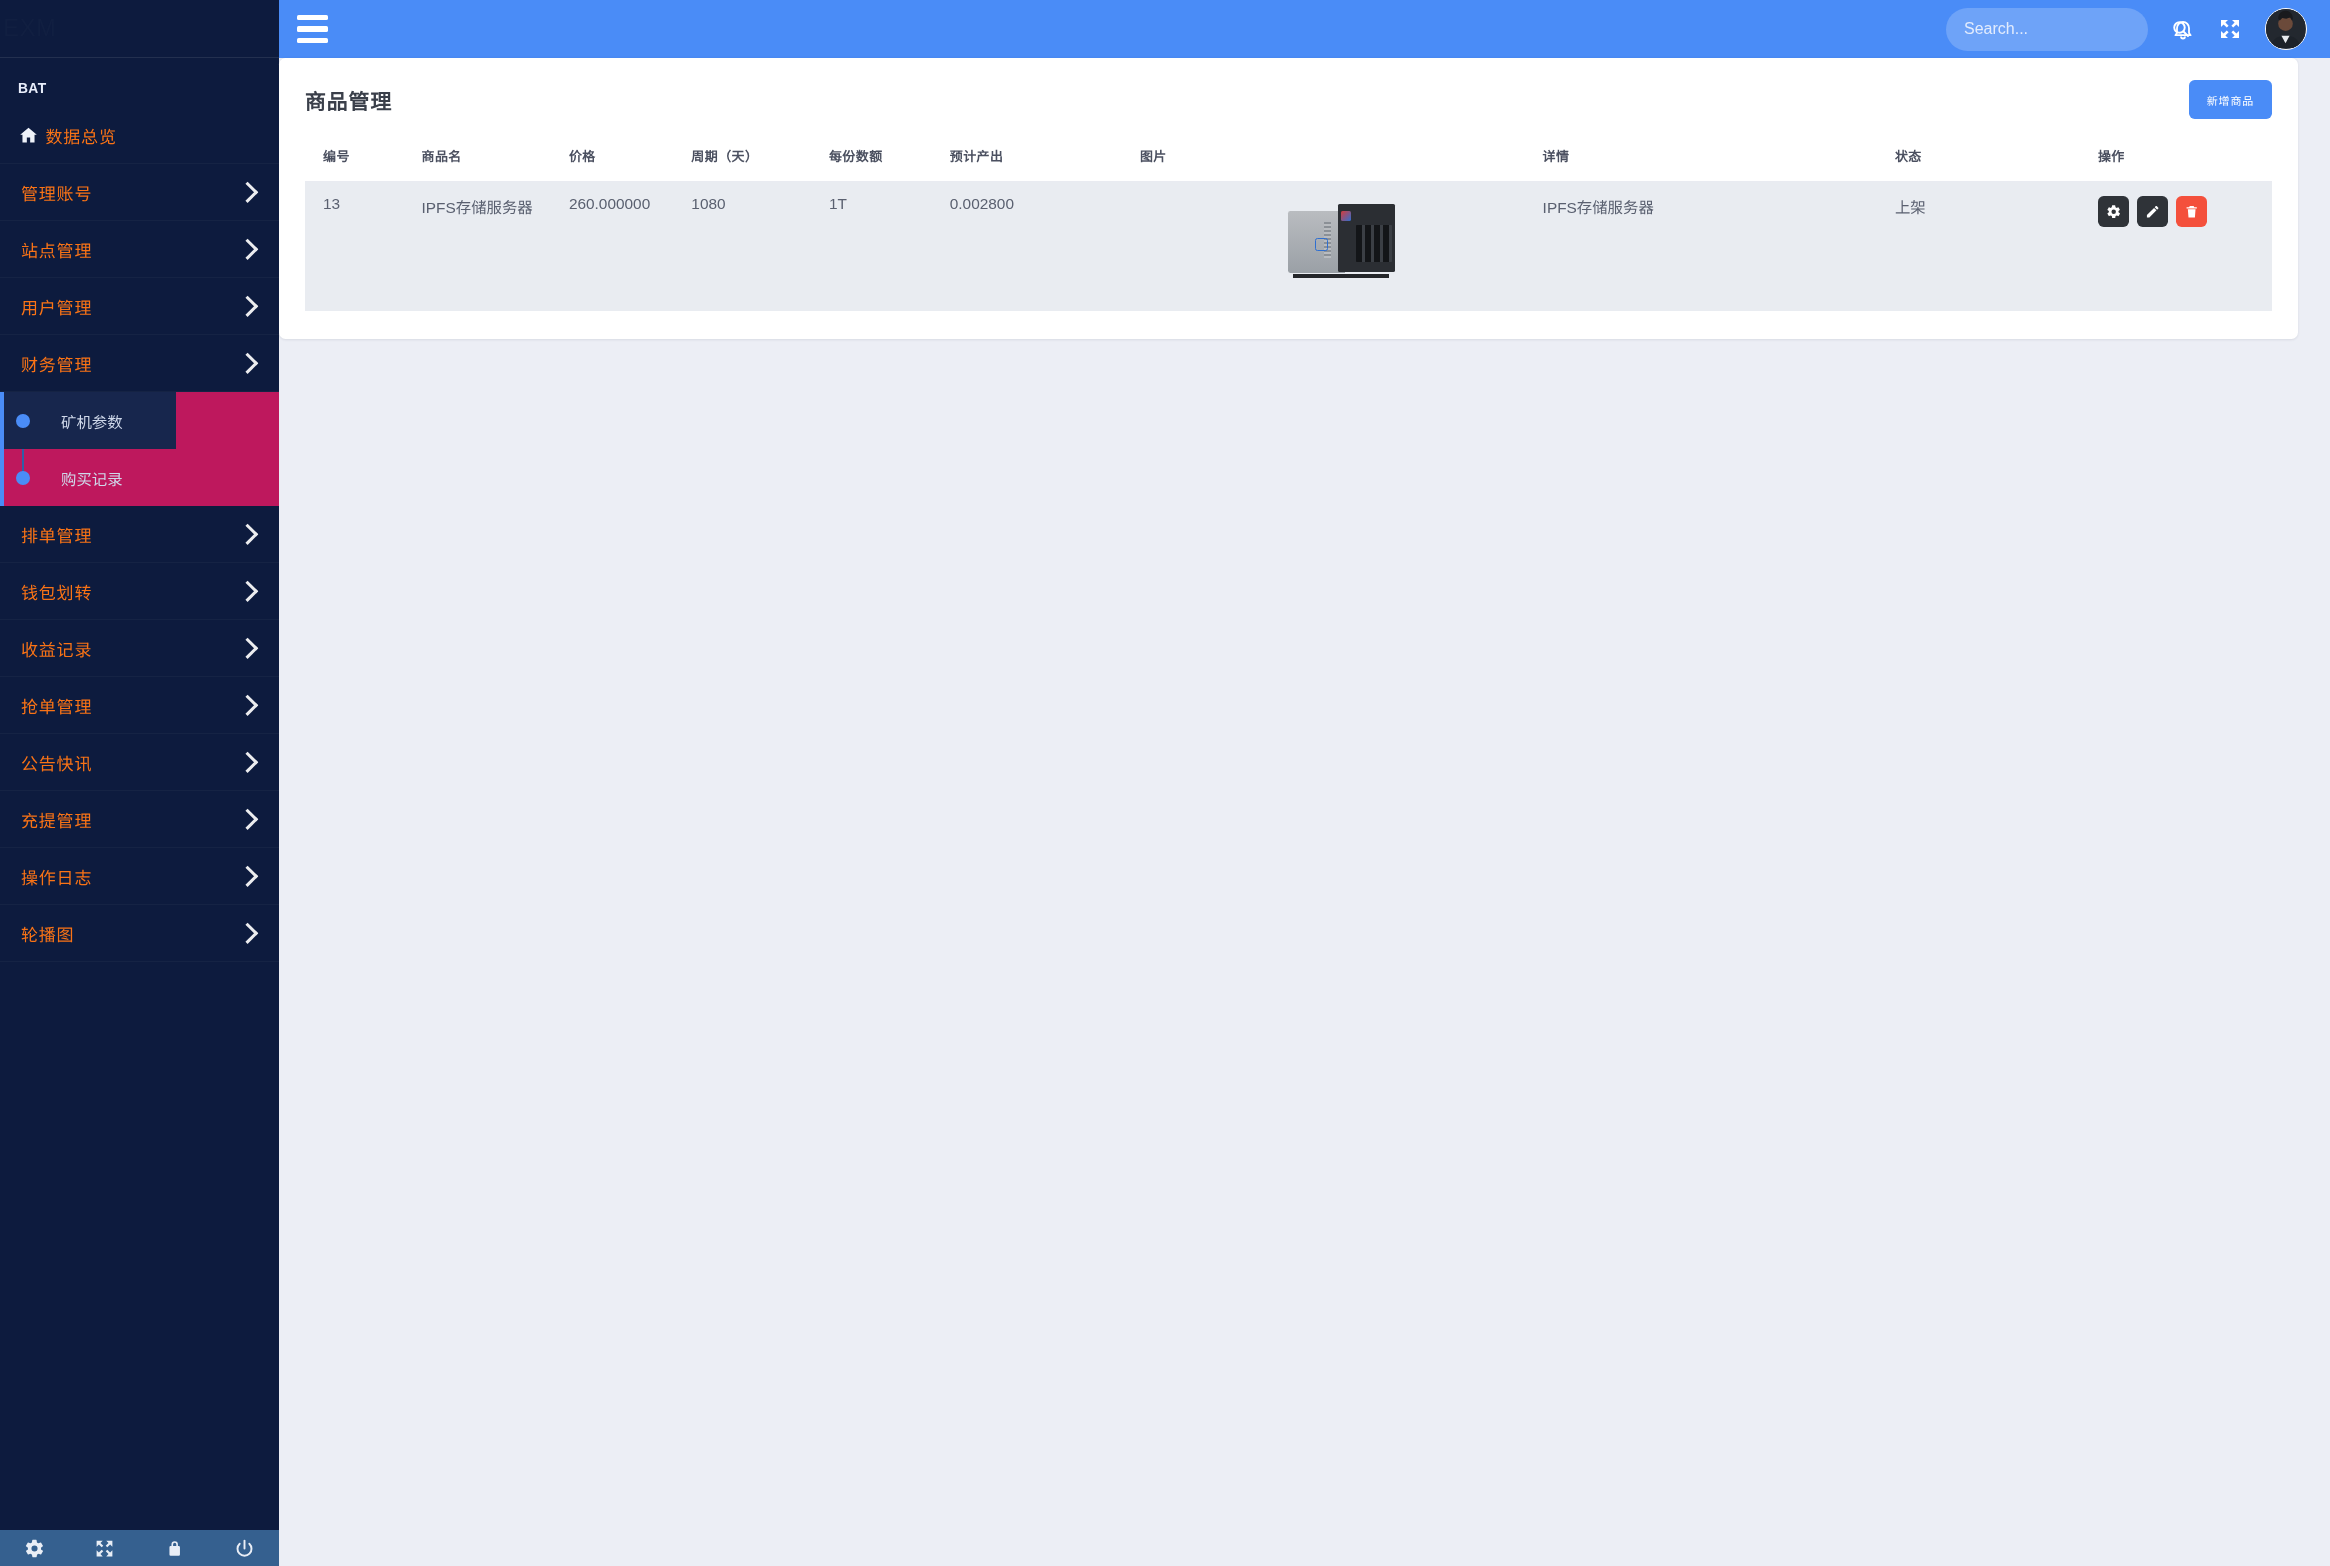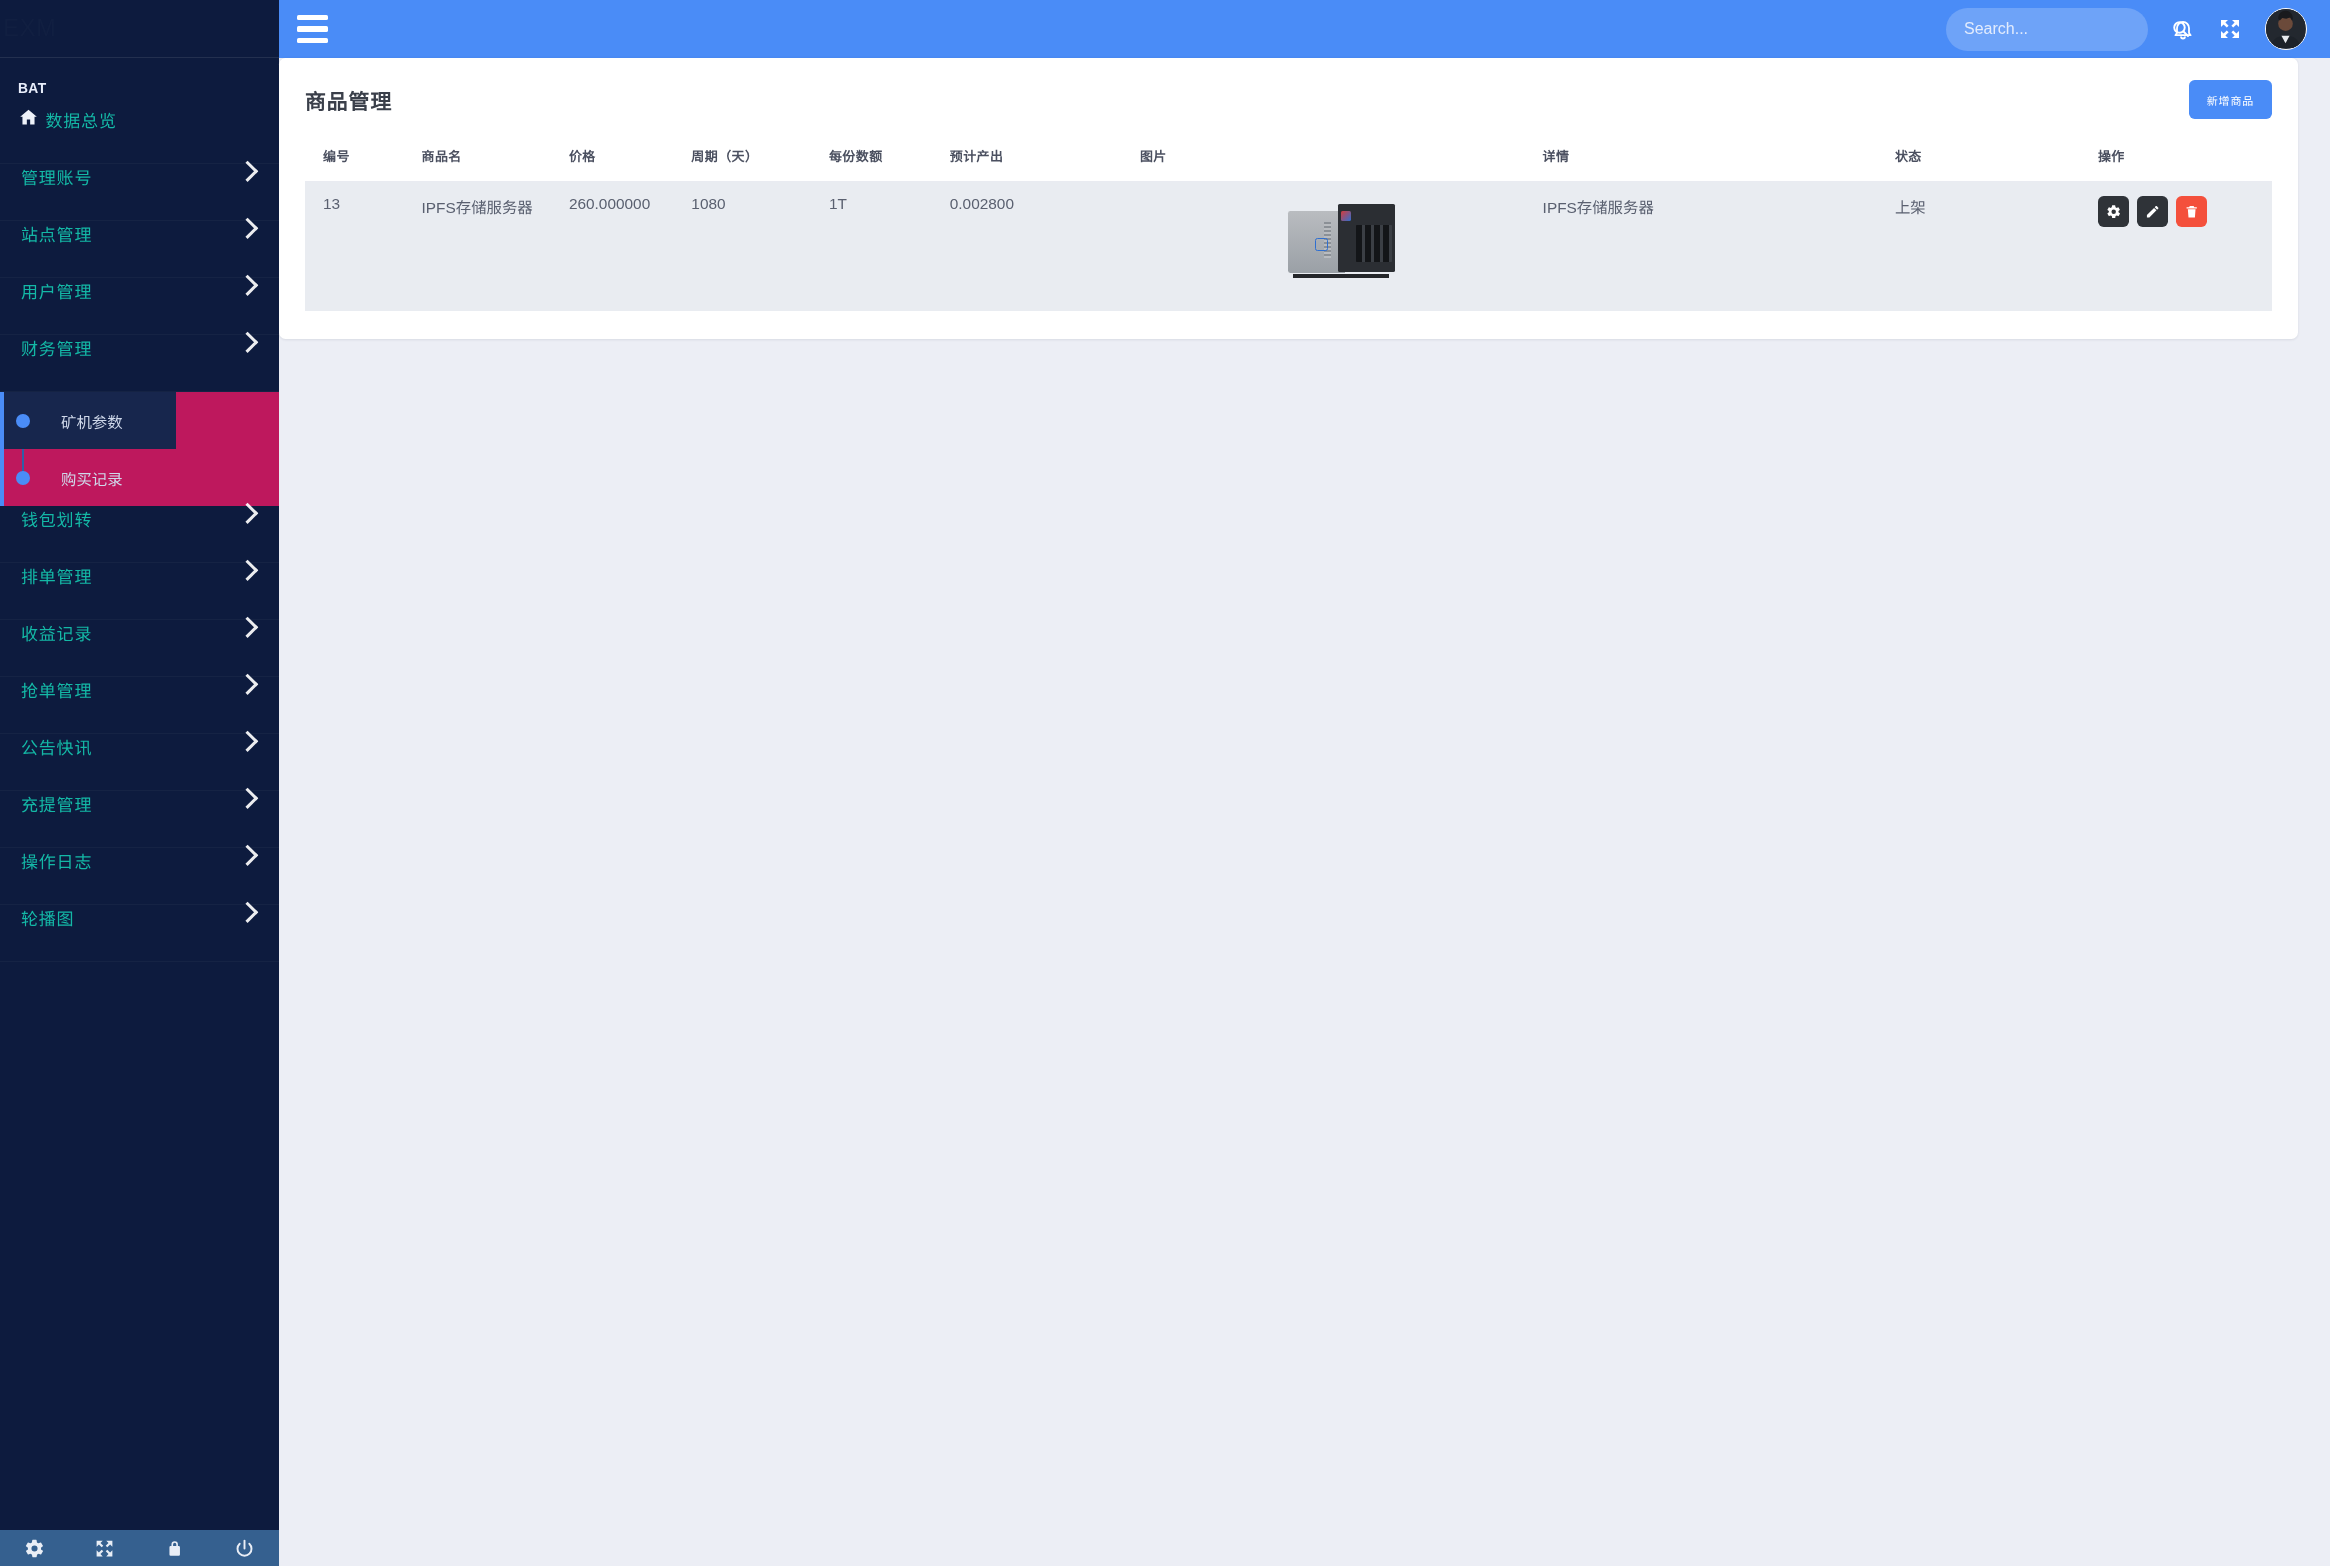--- a/index.html
+++ b/index.html
@@ -38,26 +38,26 @@
   .nav-section-title {
     font-size: 13.8px;
     font-weight: bold;
     color: #e8eefb;
     padding: 23px 0 11.3px 18px;
     letter-spacing: 0.4px;
   }
   .nav-item {
     position: relative;
     display: flex;
-    align-items: flex-start;
+    align-items: center;
     height: 57px;
     padding-left: 21px;
     padding-right: 21px;
     font-size: 17px;
-    color: #14b8a6;
+    color: #f97316;
     cursor: pointer;
     border-bottom: 0.8px solid rgba(255,255,255,0.035);
   }
   .nav-item .nav-label { flex: 1; letter-spacing: 0.8px; }
   .nav-item .home-ico { width: 27.5px; display:flex; align-items:center; }
   .nav-item.has-icon { padding-left: 18px; }
   .nav-item.expanded {
     background: #10224b;
     border-left: 4px solid #4a8cf7;
     padding-left: 17px;
@@ -318,25 +318,25 @@
         <div class="sub-item active">
           <span class="dot"></span>
           <span>矿机参数</span>
         </div>
         <div class="sub-item">
           <span class="dot"></span>
           <span>购买记录</span>
         </div>
       </div>
       <div class="nav-item">
+        <span class="nav-label">排单管理</span>
+        <span class="chev"></span>
+      </div>
+      <div class="nav-item">
         <span class="nav-label">钱包划转</span>
-        <span class="chev"></span>
-      </div>
-      <div class="nav-item">
-        <span class="nav-label">排单管理</span>
         <span class="chev"></span>
       </div>
       <div class="nav-item">
         <span class="nav-label">收益记录</span>
         <span class="chev"></span>
       </div>
       <div class="nav-item">
         <span class="nav-label">抢单管理</span>
         <span class="chev"></span>
       </div>

